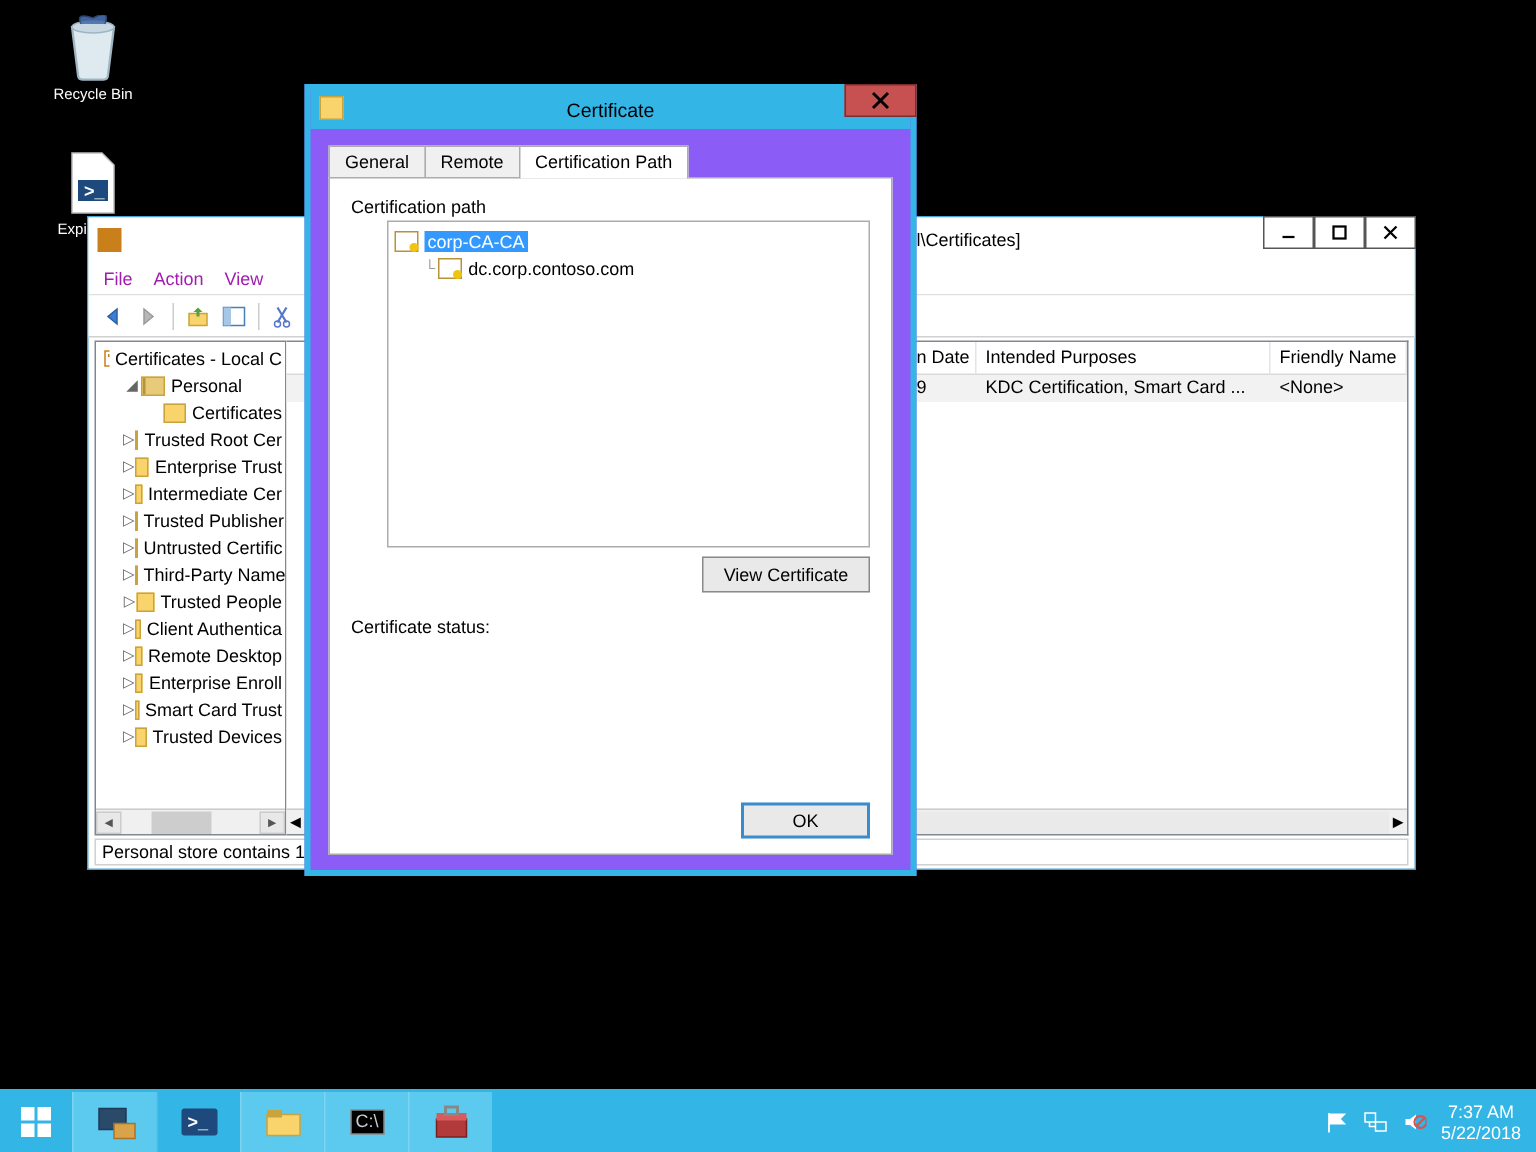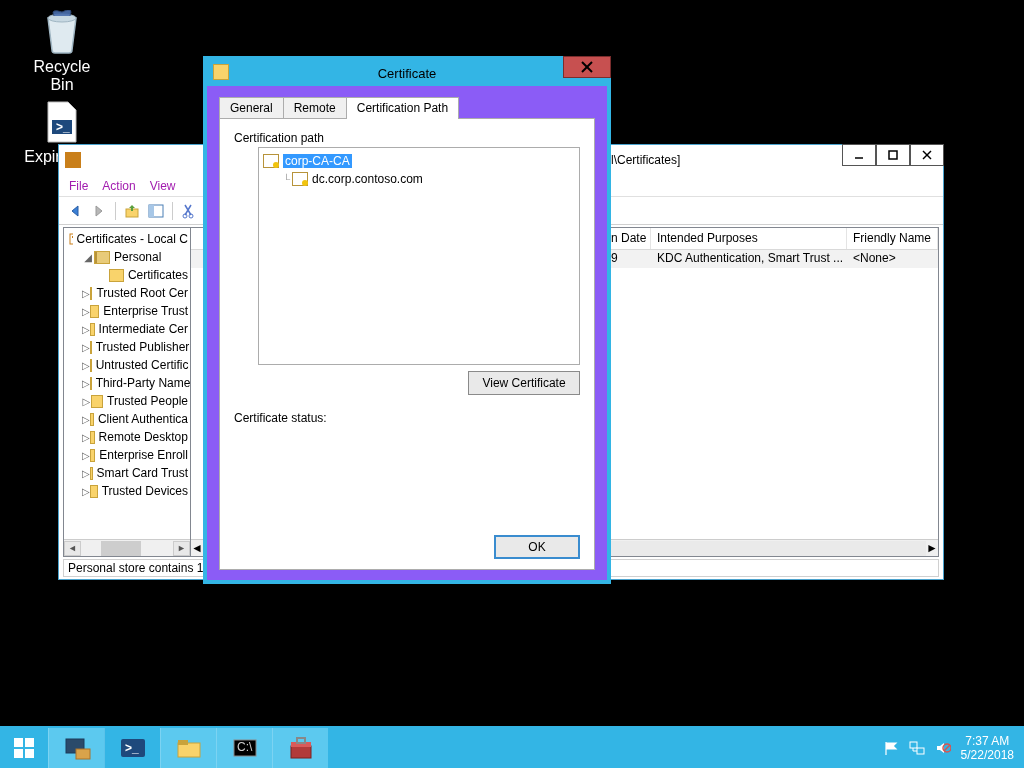--- a/index.html
+++ b/index.html
@@ -1,21 +1,21 @@
 <!DOCTYPE html>
 <html><head>
 <meta charset="utf-8">
 <style>
   * { box-sizing: border-box; font-family: "Segoe UI", Tahoma, sans-serif; font-size: 12px; }
   html, body { margin: 0; padding: 0; width: 1024px; height: 768px; overflow: hidden; background: #000; position: relative; }
 
   
   .desktop-icon { position: absolute; width: 76px; text-align: center; color: #fff; }
   .desktop-icon .glyph { width: 48px; height: 48px; margin: 0 auto 2px; display:flex;align-items:center;justify-content:center; }
-  .desktop-icon span { display: block; font-size: 16px; text-shadow: 1px 1px 2px #000; }
+  .desktop-icon span { display: block; font-size: 10px; text-shadow: 1px 1px 2px #000; }
 
   
   .mmc-window { position: absolute; left: 58px; top: 144px; width: 886px; height: 436px; background: #fff; border: 1px solid #4aa3ce; }
   .mmc-titlebar { height: 30px; background: #fff; display: flex; align-items: center; padding-left: 6px; }
   .mmc-titlebar .icon-small { width:16px;height:16px;background:#c97f1a;margin-right:6px; }
   .win-controls { position:absolute; right:-1px; top:-1px; display:flex; }
   .win-controls .btn { width:34px; height:22px; border:1px solid #555; background:#fff; display:flex;align-items:center;justify-content:center; font-size:13px; line-height:1; font-family: Arial; }
   .mmc-menubar { height: 22px; display:flex; align-items:center; gap: 14px; padding: 0 10px; background:#fff; border-bottom:1px solid #e0e0e0;}
   .mmc-menubar span { color:#a21caf; }
   .mmc-toolbar { height: 28px; display:flex; align-items:center; gap:4px; padding: 0 6px; border-bottom:1px solid #d0d0d0; background:#fff;}
@@ -260,21 +260,21 @@
     <div class="list-pane">
       <div class="list-header">
         <div style="width:414px"></div>
         <div class="col" style="width:46px">n Date</div>
         <div class="col" style="width:196px">Intended Purposes</div>
         <div class="col" style="flex:1">Friendly Name</div>
       </div>
       <div class="list-row">
         <div style="width:414px"></div>
         <div class="cell" style="width:46px">9</div>
-        <div class="cell" style="width:196px">KDC Authentication, Smart Trust ...</div>
+        <div class="cell" style="width:196px">KDC Certification, Smart Card ...</div>
         <div class="cell" style="flex:1">&lt;None&gt;</div>
       </div>
       <div class="list-scroll-h">
         <div class="sb-btn">◄</div>
         <div class="track">
             <div class="thumb"></div>
           </div>
         <div class="sb-btn">►</div>
       </div>
     </div>

